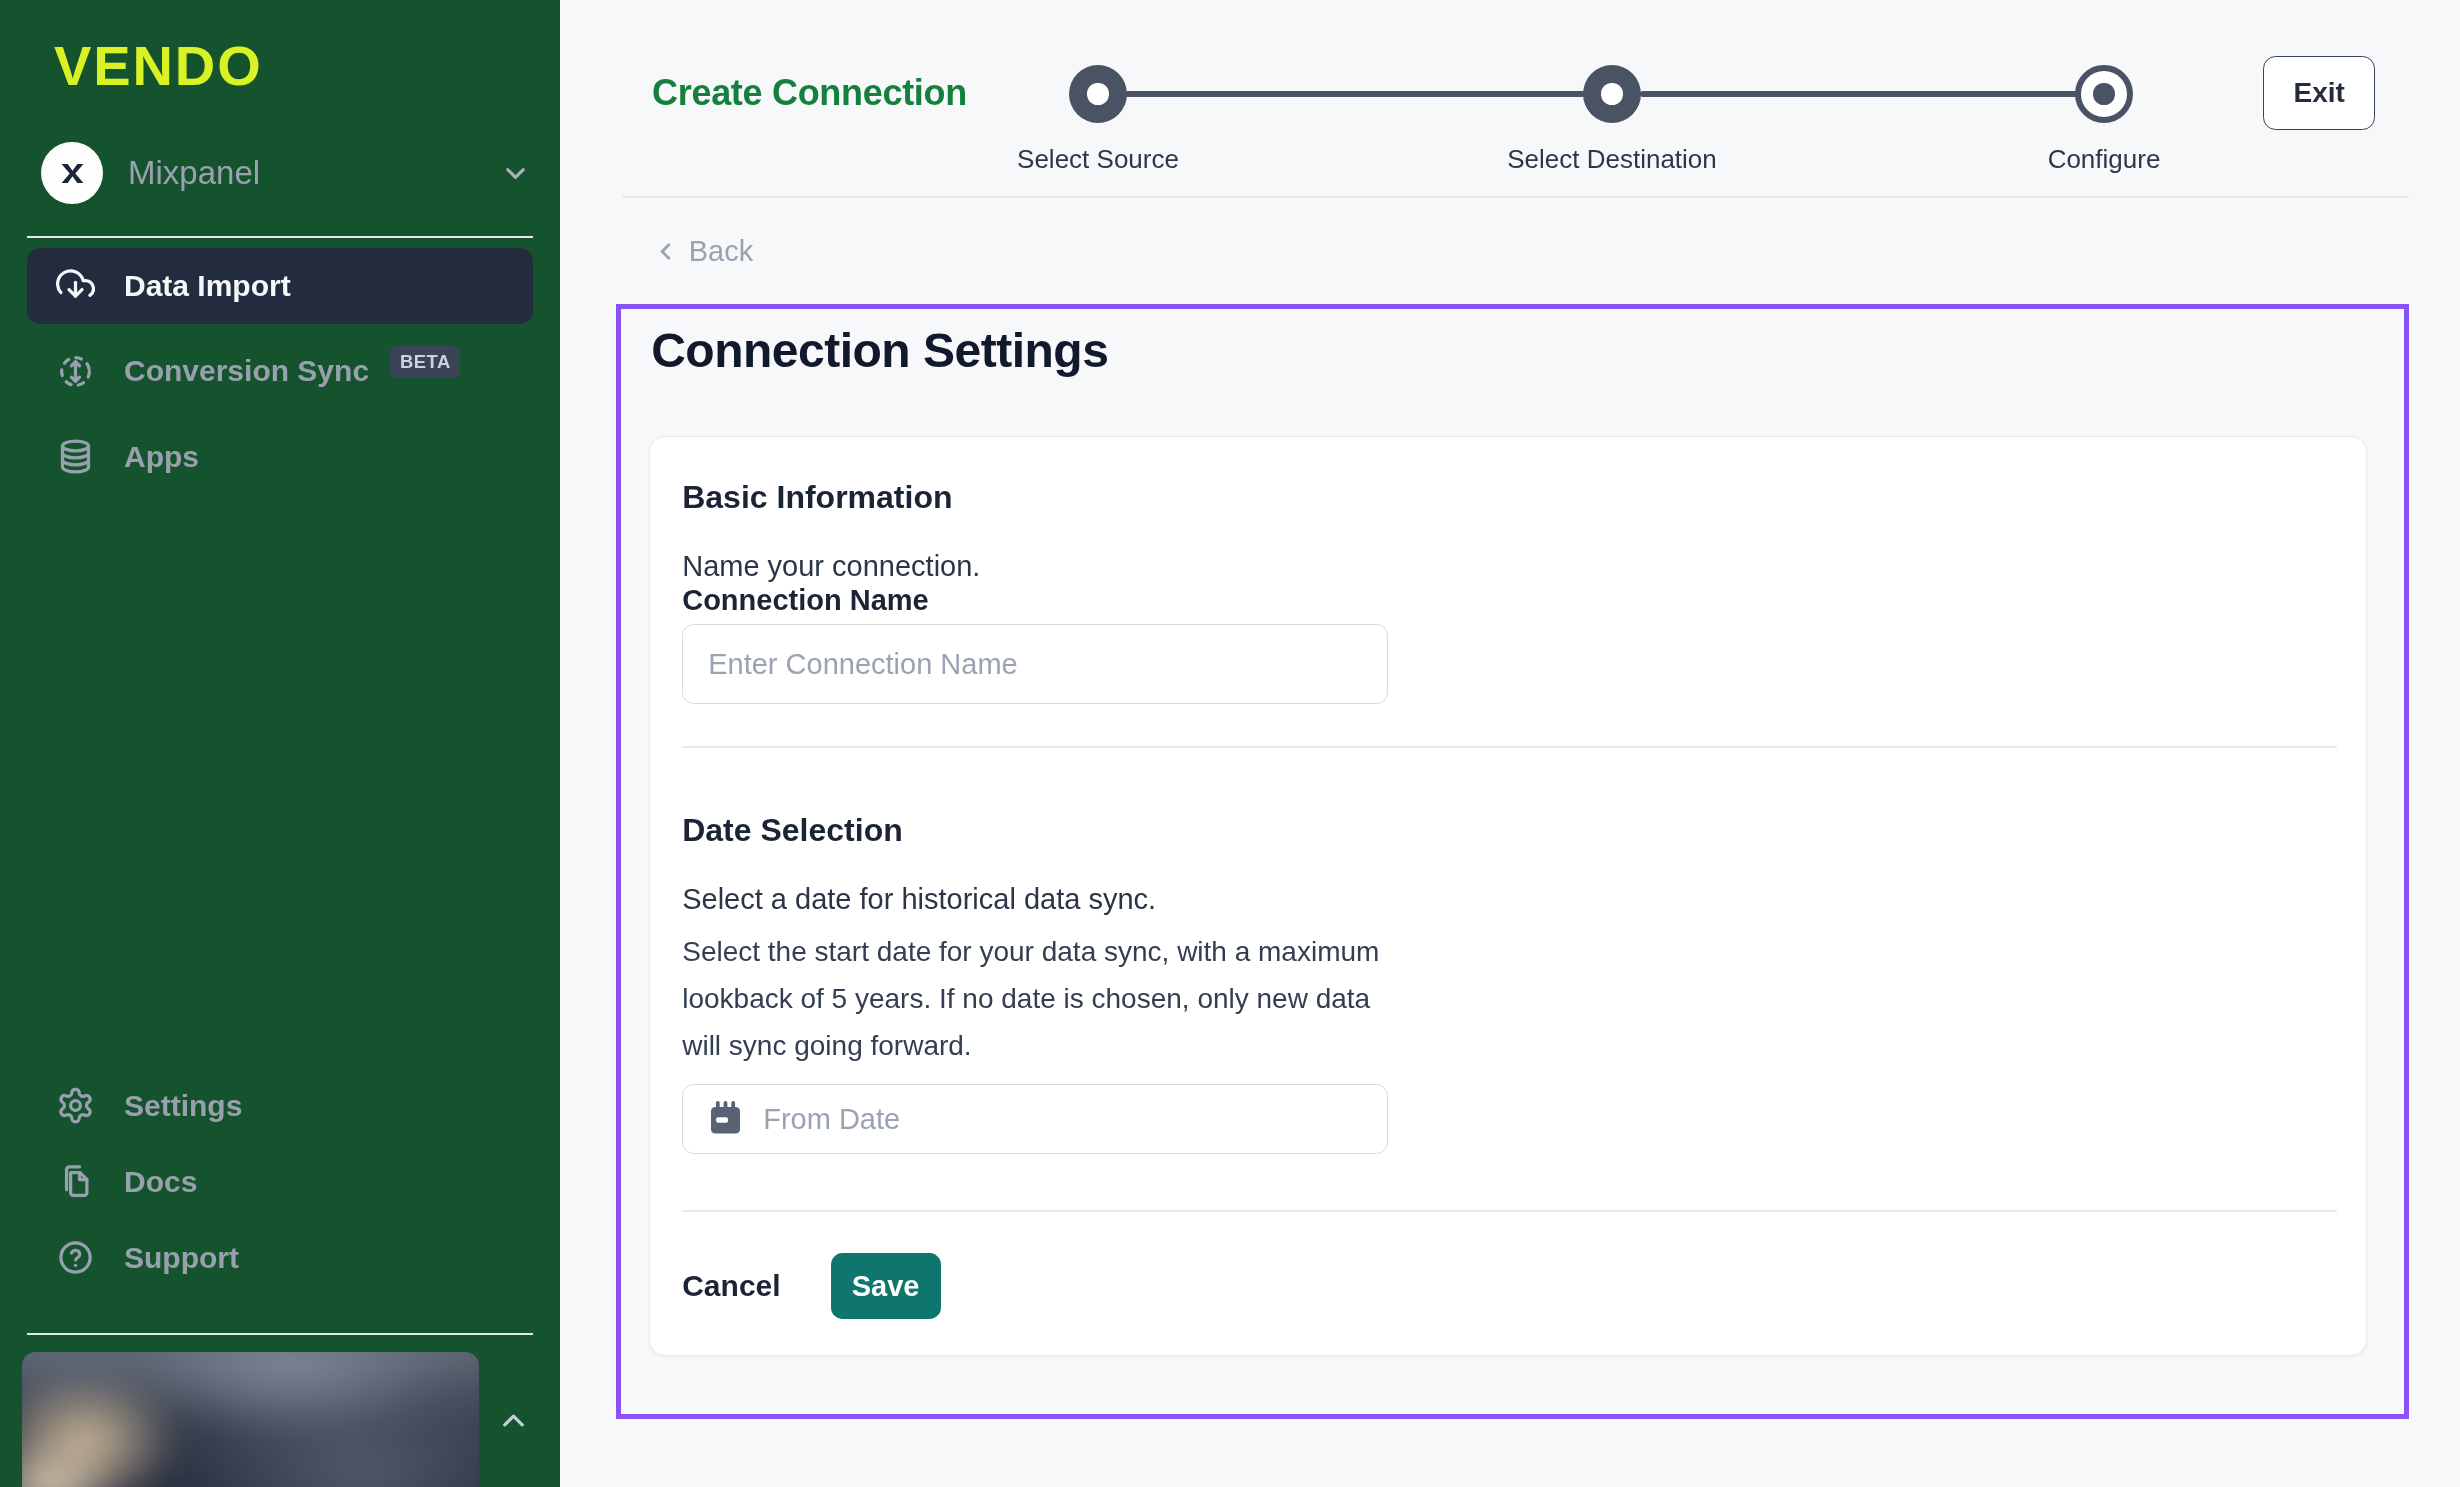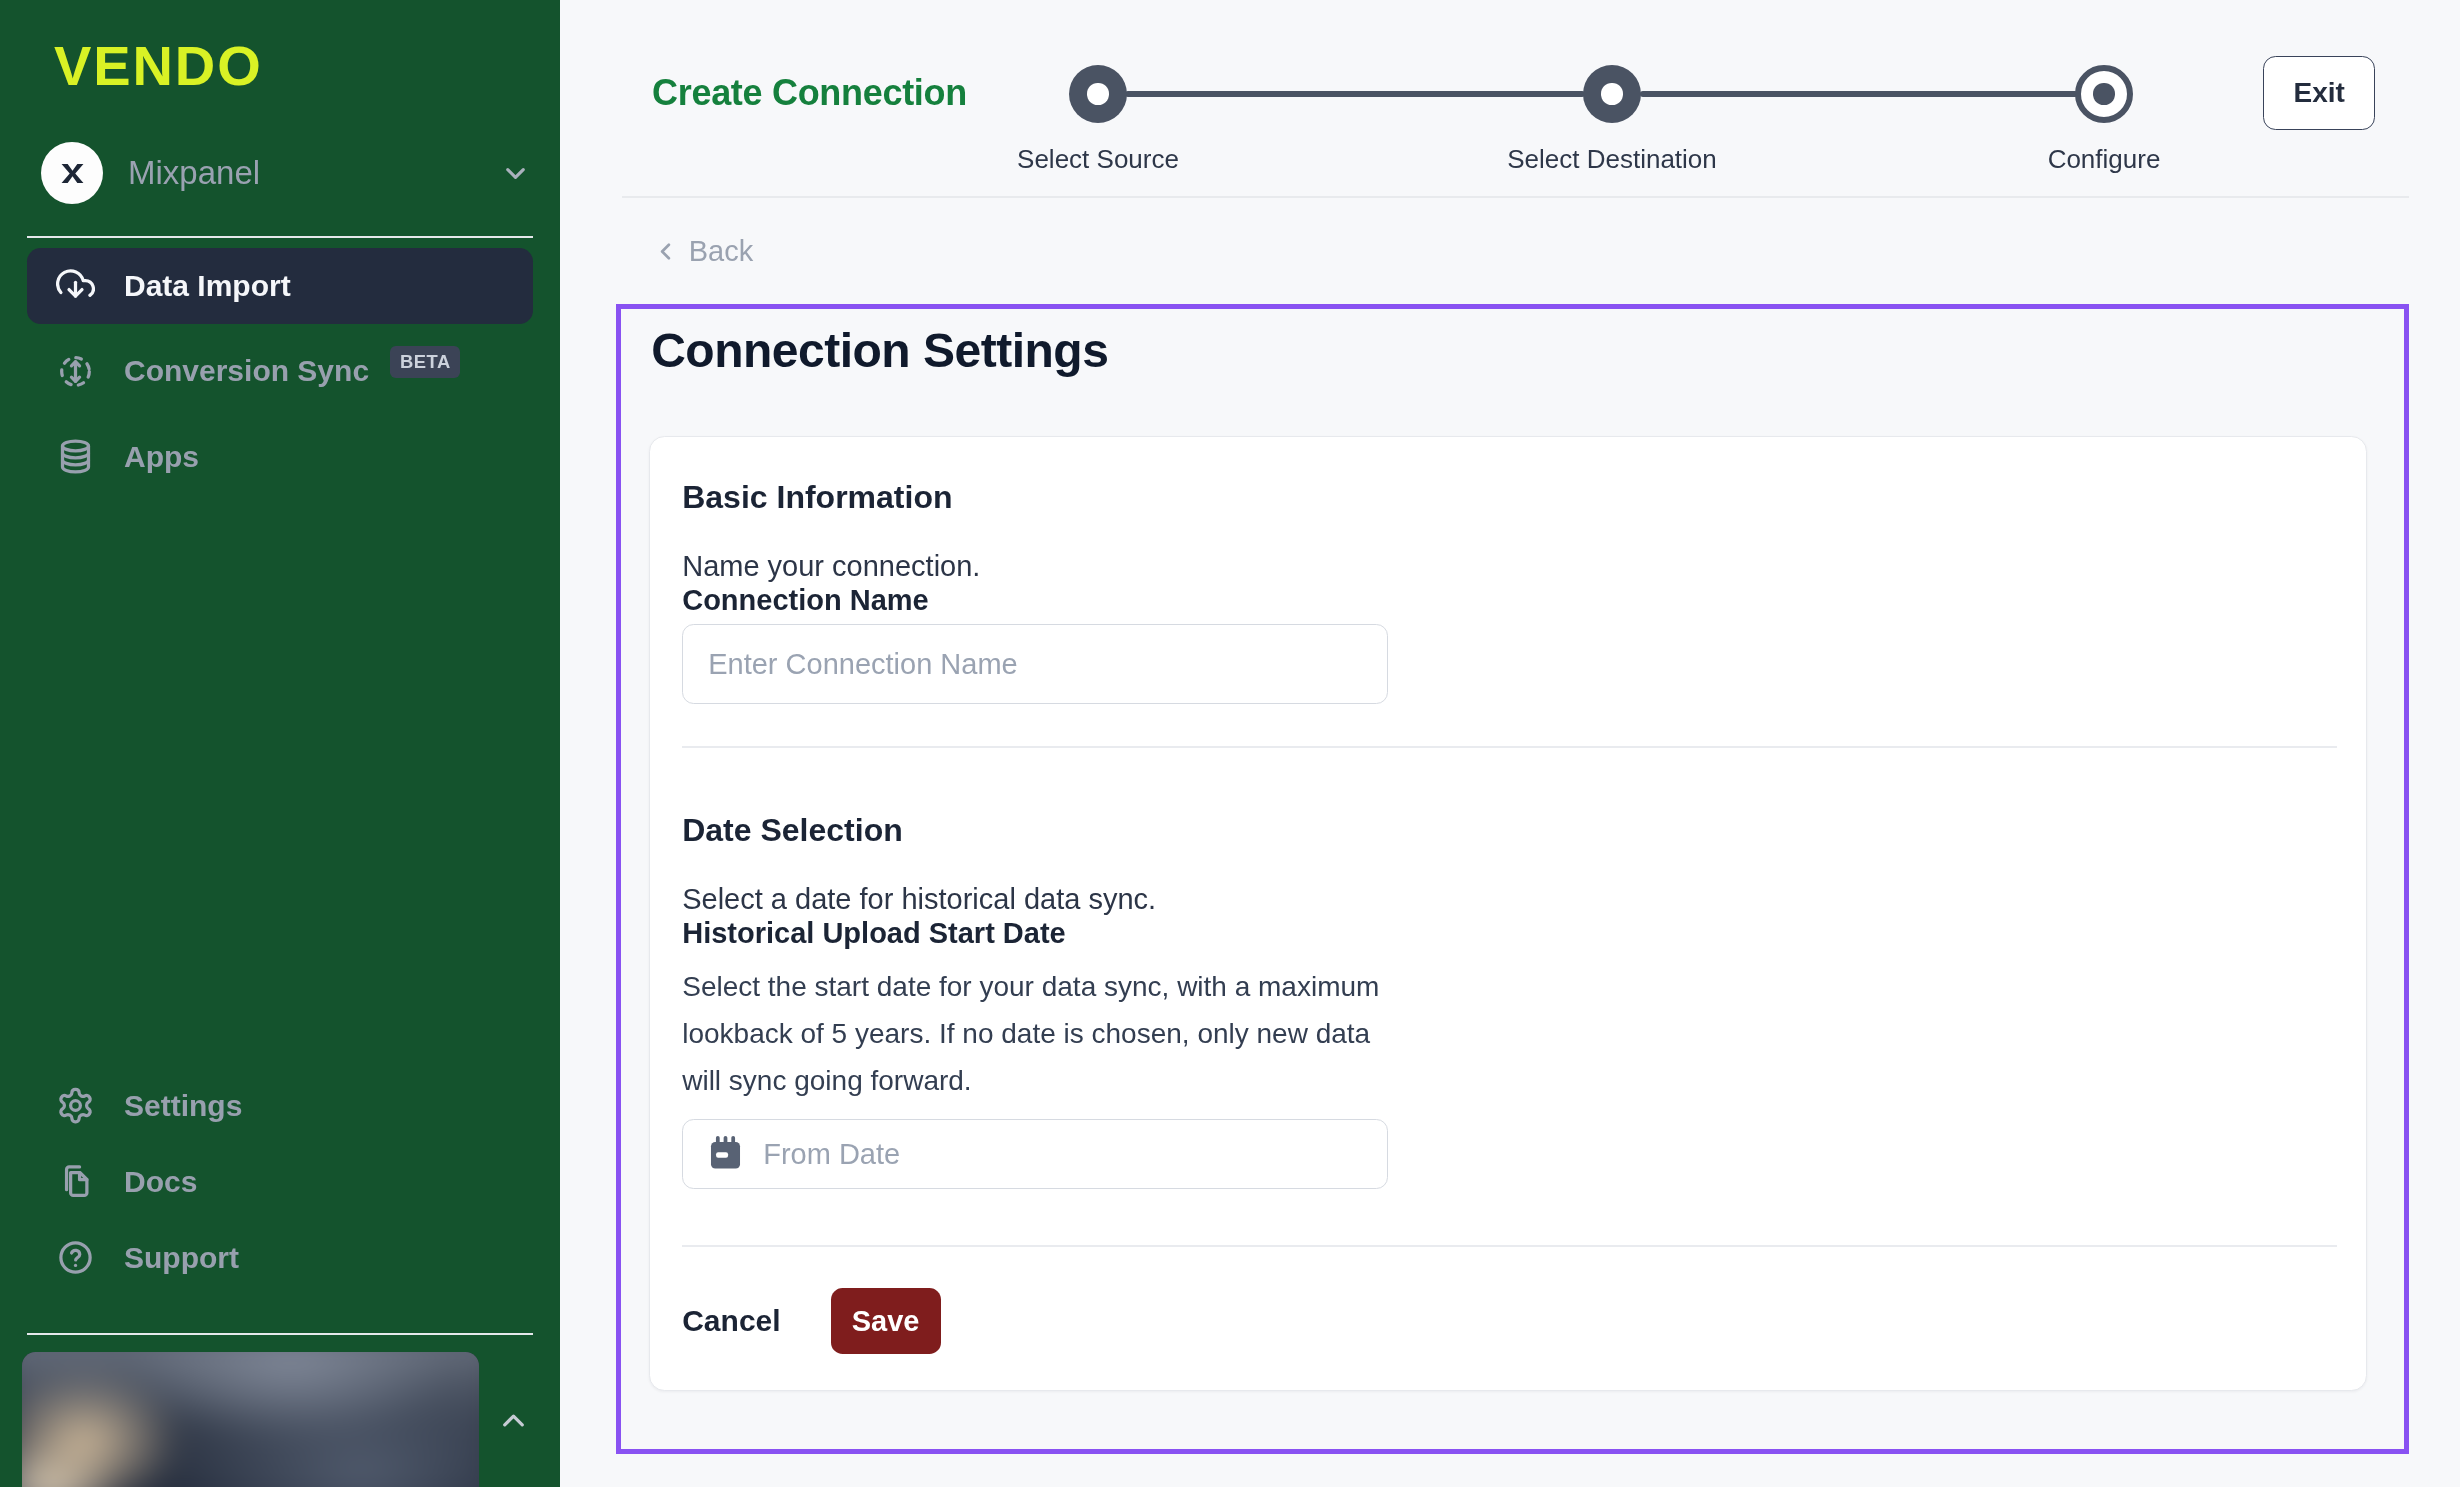--- a/index.html
+++ b/index.html
@@ -245,21 +245,21 @@
   .form-row.second { margin-top: 63px; }
   .actions { margin-top: 41px; display: flex; align-items: center; gap: 50px; }
   .cancel-button {
     background: none; border: none;
     font-family: inherit;
     font-size: 30px; font-weight: 700; color: #1b2435;
     cursor: pointer; padding: 0;
   }
   .save-button {
     width: 110px; height: 66px;
-    background: #7f1d1d;
+    background: #0f766e;
     border: none; border-radius: 11.6px;
     font-family: inherit;
     font-size: 29px; font-weight: 700; color: #ffffff;
     cursor: pointer;
   }
 </style>
 </head>
 <body>
 
 <aside class="sidebar">
@@ -408,21 +408,20 @@
       </div>
 
       <div class="card-divider"></div>
 
       <div class="form-row second">
         <div class="col-left">
           <h3>Date Selection</h3>
           <p>Select a date for historical data sync.</p>
         </div>
         <div class="col-right">
-          <label class="field-label">Historical Upload Start Date</label>
           <p class="field-desc">Select the start date for your data sync, with a maximum lookback of 5 years. If no date is chosen, only new data will sync going forward.</p>
           <div class="date-input-wrap">
             <span class="cal-icon">
               <svg width="41" height="41" viewBox="0 0 24 24">
                   <path d="M7.5 2.5v4M12 2.5v4M16.5 2.5v4" stroke="currentColor" stroke-width="2.2" stroke-linecap="round" fill="none"></path>
                   <rect x="3.5" y="5" width="17" height="15.5" rx="2.5" fill="currentColor"></rect>
                   <rect x="6.5" y="11" width="7" height="3.2" rx="1.2" fill="#ffffff"></rect>
                 </svg>
             </span>
             <input class="text-input" type="text" placeholder="From Date" style="">

